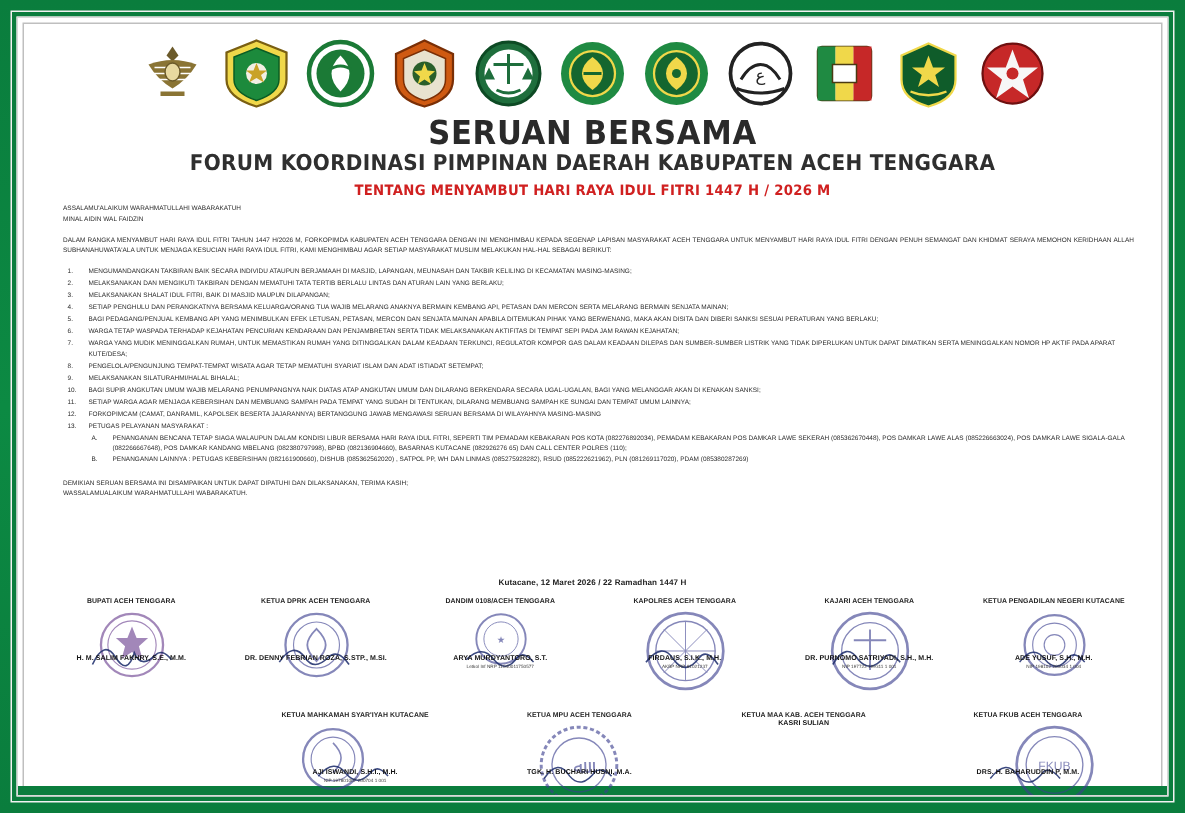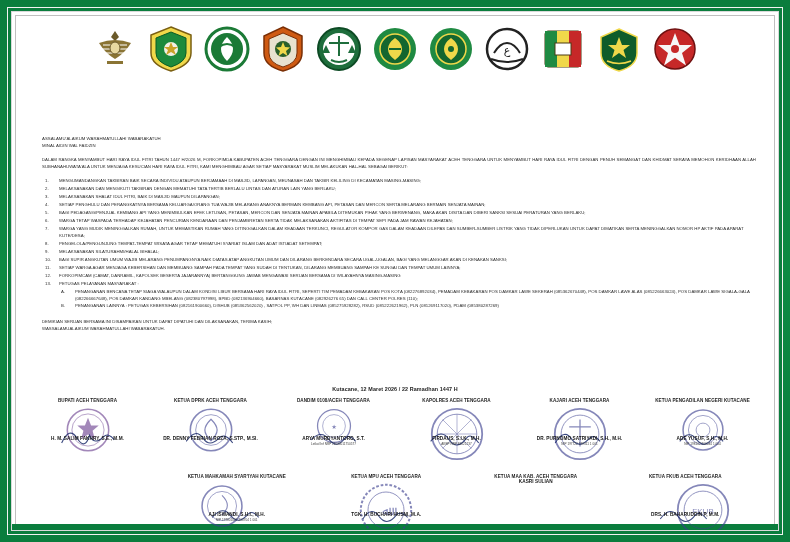--- a/index.html
+++ b/index.html
@@ -207,20 +207,25 @@
       </div>
       <div class="emb">
         <svg viewBox="0 0 52 52">
               <circle cx="26" cy="26" r="20" fill="#c62828" stroke="#6e1010" stroke-width="1.5"></circle>
               <path d="M26 10 l4.5 12 h12.5 l-10 8 4 12.5 -11-7.8 -11 7.8 4-12.5 -10-8 h12.5z" fill="#f7f7f7"></path>
               <circle cx="26" cy="26" r="4" fill="#c62828"></circle>
             </svg>
       </div>
     </div>
 
+    <div class="title-wrap">
+      <div class="t1">SERUAN BERSAMA</div>
+      <div class="t2">FORUM KOORDINASI PIMPINAN DAERAH KABUPATEN ACEH TENGGARA</div>
+      <div class="t3">TENTANG MENYAMBUT HARI RAYA IDUL FITRI 1447 H / 2026 M</div>
+    </div>
 
     <div class="body">
       <div class="salam">
         <div>ASSALAMU'ALAIKUM WARAHMATULLAHI WABARAKATUH</div>
         <div>MINAL AIDIN WAL FAIDZIN</div>
       </div>
 
       <div class="intro">DALAM RANGKA MENYAMBUT HARI RAYA IDUL FITRI TAHUN 1447 H/2026 M, FORKOPIMDA KABUPATEN ACEH TENGGARA DENGAN INI MENGHIMBAU KEPADA SEGENAP LAPISAN MASYARAKAT ACEH TENGGARA UNTUK MENYAMBUT HARI RAYA IDUL FITRI DENGAN PENUH SEMANGAT DAN KHIDMAT SERAYA MEMOHON KERIDHAAN ALLAH SUBHANAHUWATA'ALA UNTUK MENJAGA KESUCIAN HARI RAYA IDUL FITRI, KAMI MENGHIMBAU AGAR SETIAP MASYARAKAT MUSLIM MELAKUKAN HAL-HAL SEBAGAI BERIKUT:</div>
 
       <ol class="items">

